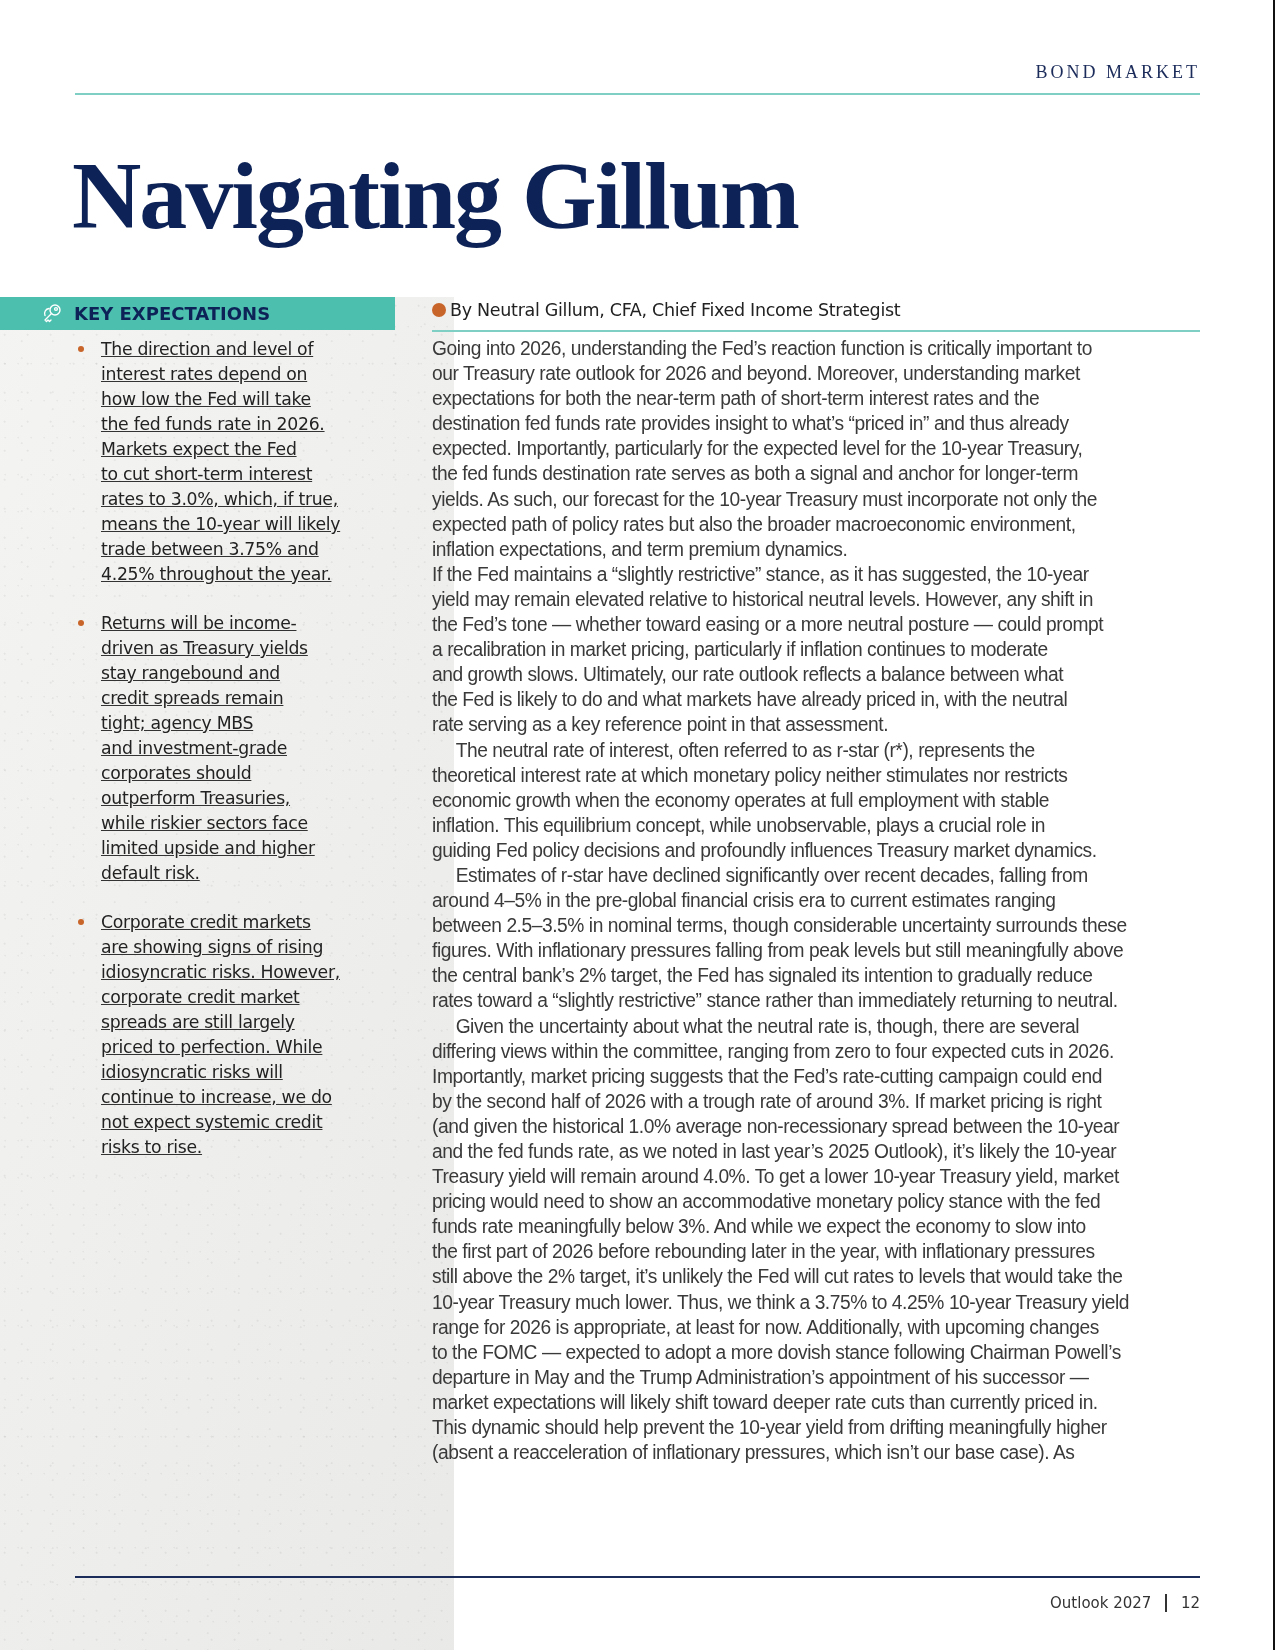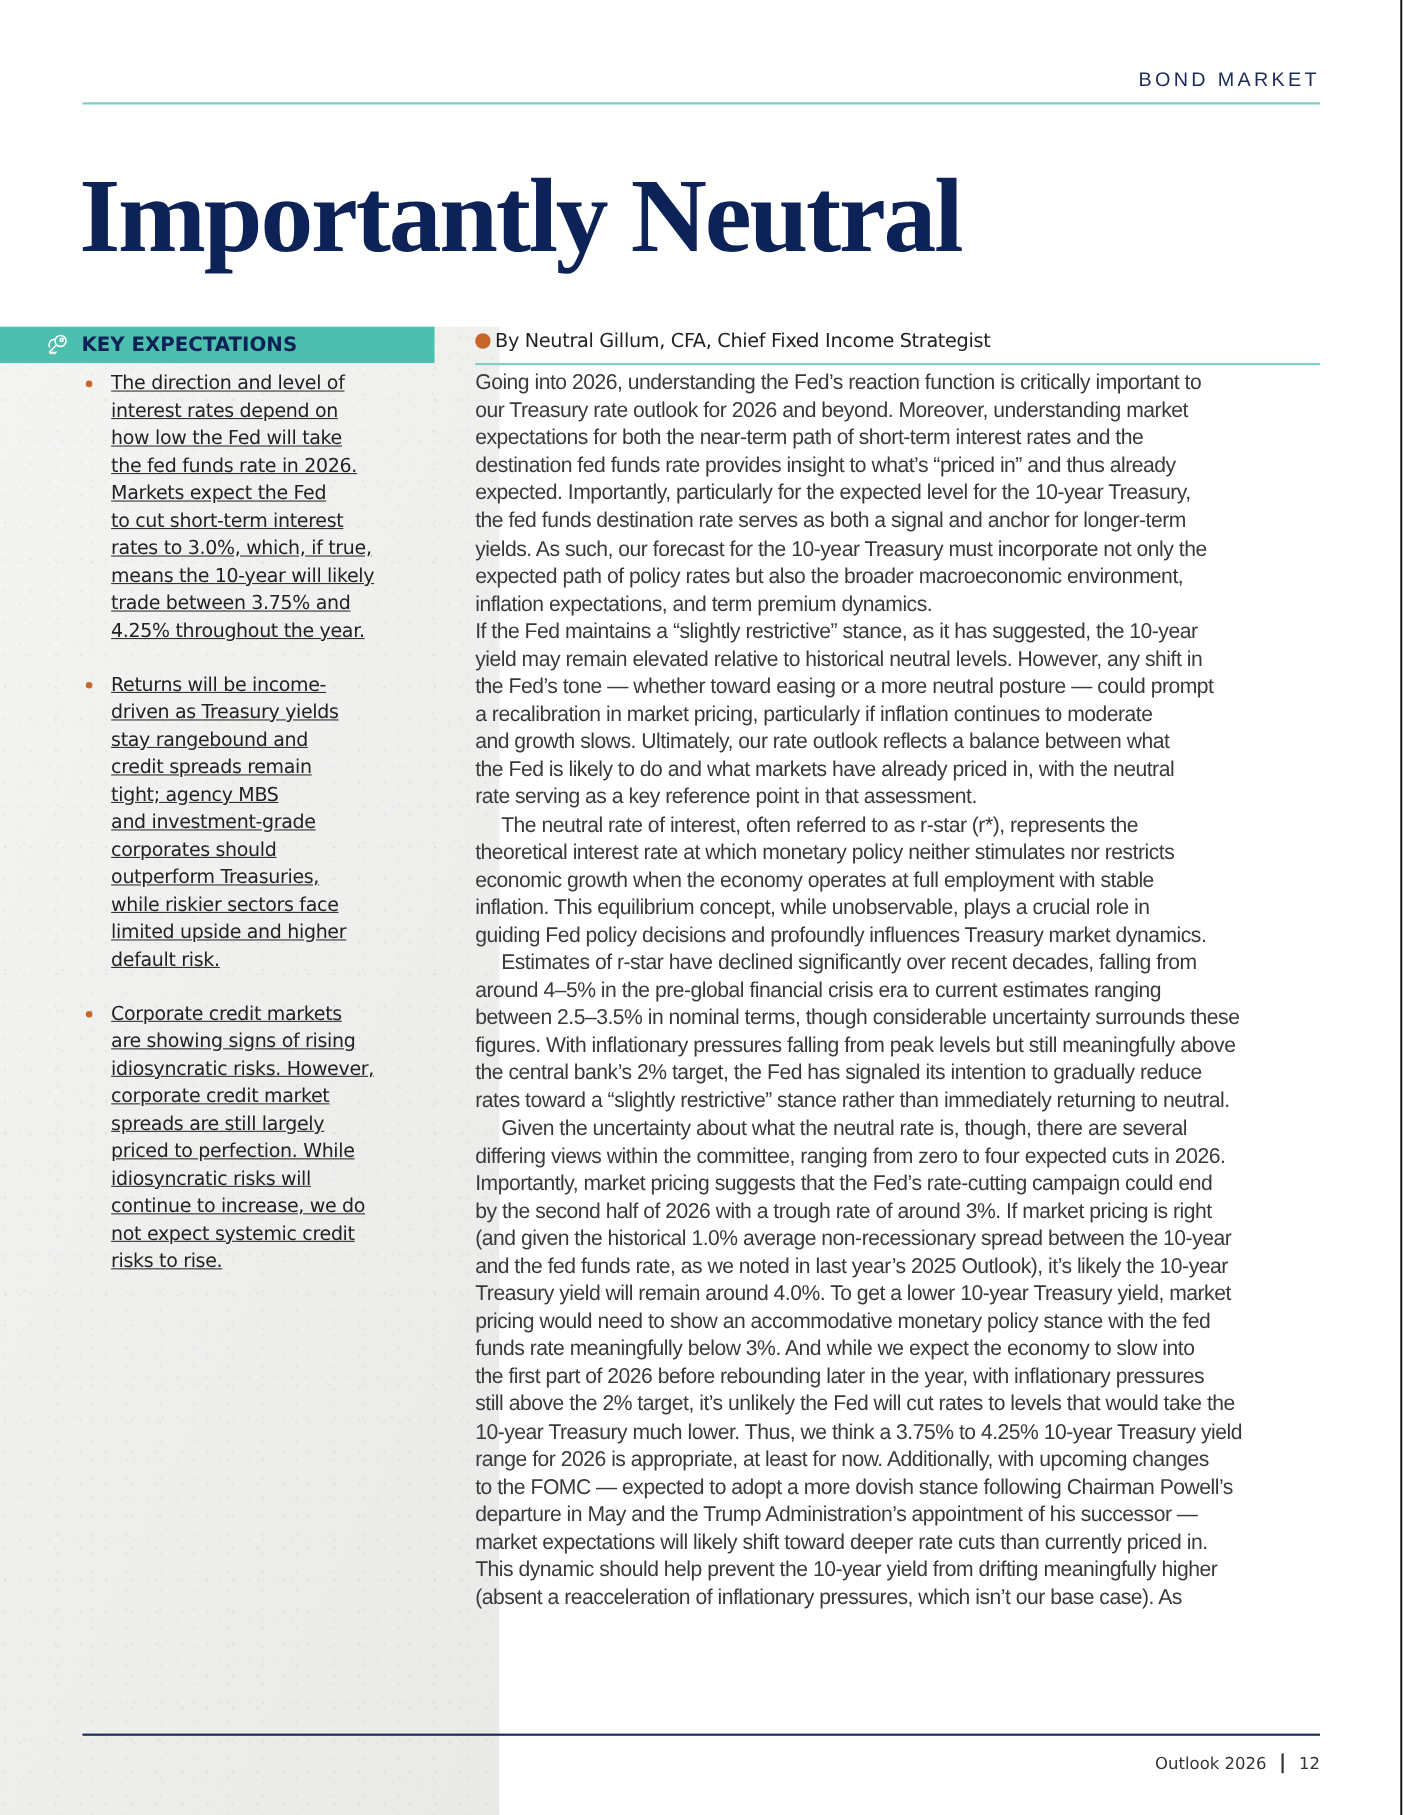--- a/index.html
+++ b/index.html
@@ -3,21 +3,21 @@
 <meta charset="utf-8">
 <style>
   html, body { margin: 0; padding: 0; }
   body {
     width: 1275px; height: 1650px; position: relative; overflow: hidden;
     background: #ffffff; font-family: "Liberation Sans", sans-serif; color: #333;
   }
   .page-edge { position: absolute; left: 1273px; top: 0; width: 2px; height: 1650px; background: #111; }
   .section-label {
     position: absolute; right: 75px; top: 62px; font-size: 18px; letter-spacing: 3px;
-    color: #1b2b5a; font-family: Liberation Sans, sans-serif;
+    color: #1b2b5a; font-family: Liberation Serif, serif;
   }
   .top-rule { position: absolute; left: 75px; top: 93px; width: 1125px; height: 2px; background: #7fcfc4; }
   .title {
     position: absolute; left: 72px; top: 148px; margin: 0;
     font-family: "Liberation Serif", serif; font-weight: bold; font-size: 96px;
     color: #0d2357; letter-spacing: -2px; line-height: 1;
   }
   .sidebar {
     position: absolute; left: 0; top: 297px; width: 454px; height: 1353px;
     background-color: #eeeeec;
@@ -73,21 +73,21 @@
   .footer-sep { display: inline-block; width: 1.5px; height: 18px; background: #333; }
 </style>
 </head>
 <body>
 
 <div class="page-edge"></div>
 
 <div class="section-label">BOND MARKET</div>
 <div class="top-rule"></div>
 
-<h1 class="title">Importantly Neutral</h1>
+<h1 class="title">Navigating Gillum</h1>
 
 <aside class="sidebar">
   <div class="ke-header">
     <span class="ke-icon">
       <svg width="24" height="24" viewBox="0 0 24 24" fill="none" stroke="#ffffff" stroke-width="1.4" stroke-linecap="round" stroke-linejoin="round">
         <circle cx="15" cy="8" r="5"></circle>
         <circle cx="16" cy="7" r="1.4"></circle>
         <path d="M11.5 11.5 L5 18 L6.5 19.5 L8 18 L9.5 19.5 L11 18"></path>
         <path d="M9 6.5 a5 5 0 0 0 -4 7"></path>
       </svg>
@@ -203,16 +203,16 @@
     <span class="body-line" style="transform: scaleX(0.9846);">to the FOMC — expected to adopt a more dovish stance following Chairman Powell’s</span>
     <span class="body-line" style="transform: scaleX(0.9846);">departure in May and the Trump Administration’s appointment of his successor —</span>
     <span class="body-line" style="transform: scaleX(0.9846);">market expectations will likely shift toward deeper rate cuts than currently priced in.</span>
     <span class="body-line" style="transform: scaleX(0.9846);">This dynamic should help prevent the 10-year yield from drifting meaningfully higher</span>
     <span class="body-line" style="transform: scaleX(0.9846);">(absent a reacceleration of inflationary pressures, which isn’t our base case). As</span>
   </p>
 </main>
 
 <div class="bottom-rule"></div>
 <div class="footer">
-  <span>Outlook 2026</span>
+  <span>Outlook 2027</span>
   <span class="footer-sep"></span>
   <span>12</span>
 </div>
 
 </body></html>

